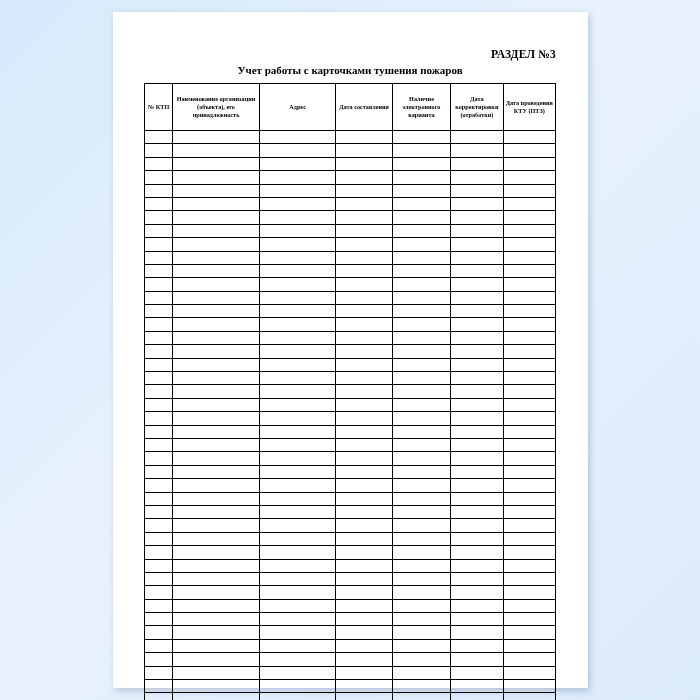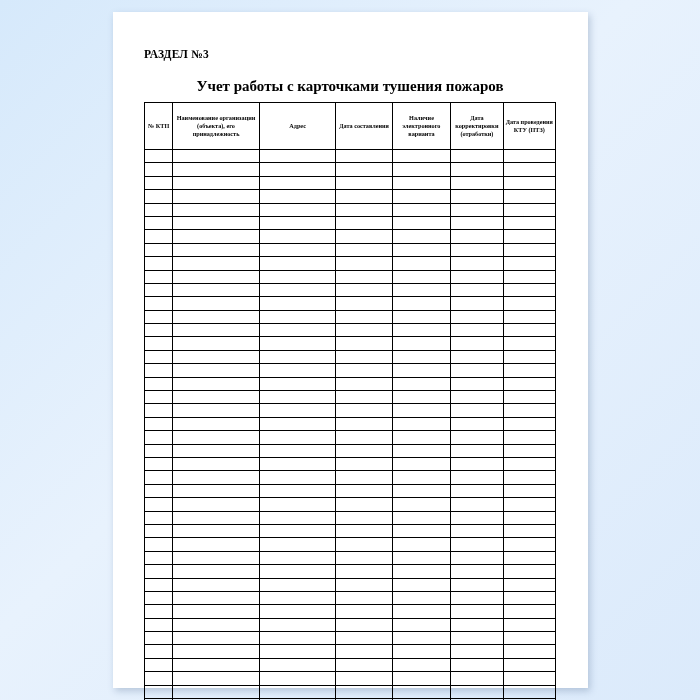--- a/index.html
+++ b/index.html
@@ -27,31 +27,31 @@
     background: #ffffff;
     box-shadow: 2px 3px 7px rgba(60, 90, 130, 0.28);
   }
   .page-inner {
     position: absolute;
     left: 31px;
     top: 36px;
     width: 412px;
   }
   .doc-title {
-    text-align: left;
+    text-align: right;
     font-weight: bold;
     font-size: 11.5px;
     letter-spacing: 0.2px;
     color: #000;
-    margin-bottom: 18px;
+    margin-bottom: 4px;
   }
   .doc-subtitle {
     text-align: center;
     font-weight: bold;
-    font-size: 15px;
+    font-size: 11px;
     color: #000;
     margin-bottom: 7px;
   }
   table.register {
     border-collapse: collapse;
     width: 412px;
     table-layout: fixed;
   }
   table.register th,
   table.register td {

